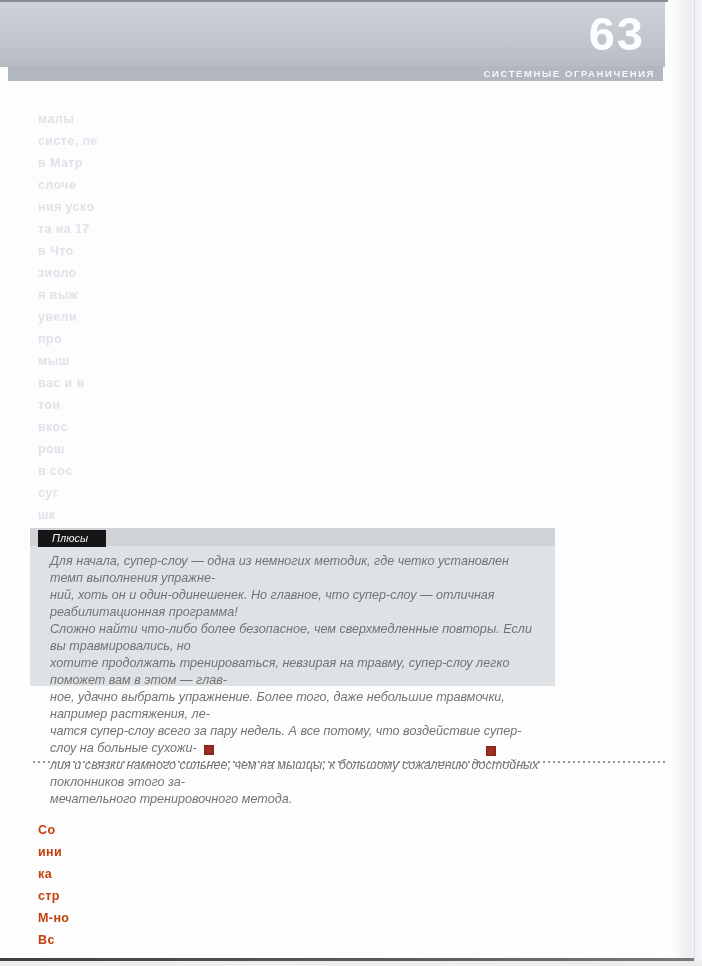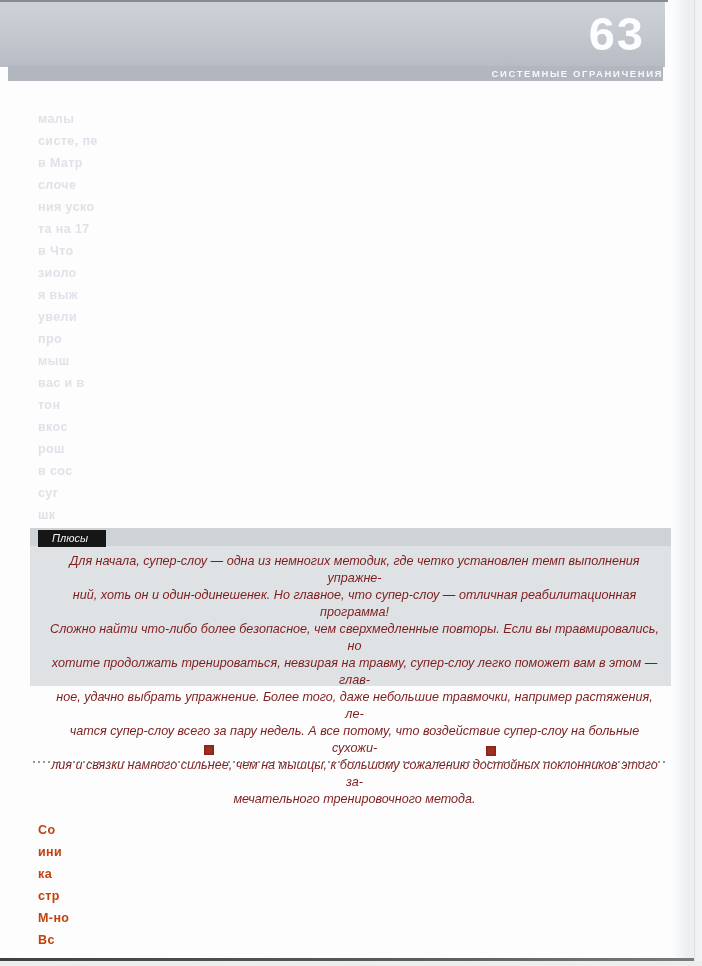--- a/index.html
+++ b/index.html
@@ -25,48 +25,48 @@
   }
   .pagenum{
     position:absolute;right:20px;top:50%;transform:translateY(-54%);
     color:#fcfdfe;font-size:47px;font-weight:700;letter-spacing:2px;line-height:1;
   }
   
   .sectionbar{
     position:absolute;left:8px;top:66px;width:655px;height:15px;
     background:#b2b7bf;color:#f6f7f9;
     font-size:9.5px;font-weight:700;letter-spacing:1.6px;
-    line-height:15px;text-align:right;box-sizing:border-box;
+    line-height:15px;text-align:right;box-sizing:border-box;padding-right:8px;
   }
   
   .ghost{
     position:absolute;left:38px;color:#e1e1ea;font-weight:700;
     font-size:12.5px;white-space:pre-line;filter:blur(0.3px);
     letter-spacing:0.4px;
   }
   .ghost-top{top:108px;line-height:22px;}
   .ghost-bottom{top:819px;line-height:22px;color:#c2410c;}
   
   .prosbox{
-    position:absolute;left:30px;top:528px;width:641px;height:158px;
+    position:absolute;left:30px;top:528px;width:525px;height:158px;
     background:#dee2e5;
   }
   .prosbox .strip{
     position:absolute;left:0;top:0;width:100%;height:18px;background:#cfd3d7;
   }
   .proslabel{
     position:absolute;left:8px;top:2px;
     background:#161616;color:#eef0f2;
     font-style:italic;font-size:11px;line-height:15px;
     padding:1px 18px 1px 14px;
   }
   .prostext{
     position:absolute;left:20px;top:25px;right:12px;
-    font-style:italic;color:#7f1d1d;
-    font-size:12.6px;line-height:17px;white-space:pre-line;text-align:center;
+    font-style:italic;color:#737373;
+    font-size:12.6px;line-height:17px;white-space:pre-line;
   }
   
   .marker{
     position:absolute;width:10px;height:10px;background:#9e2f22;
     box-shadow:inset 0 0 0 1.5px #8a251a;
   }
   .marker-1{left:204px;top:745px;}
   .marker-2{left:486px;top:746px;}
   
   .dotrule{

